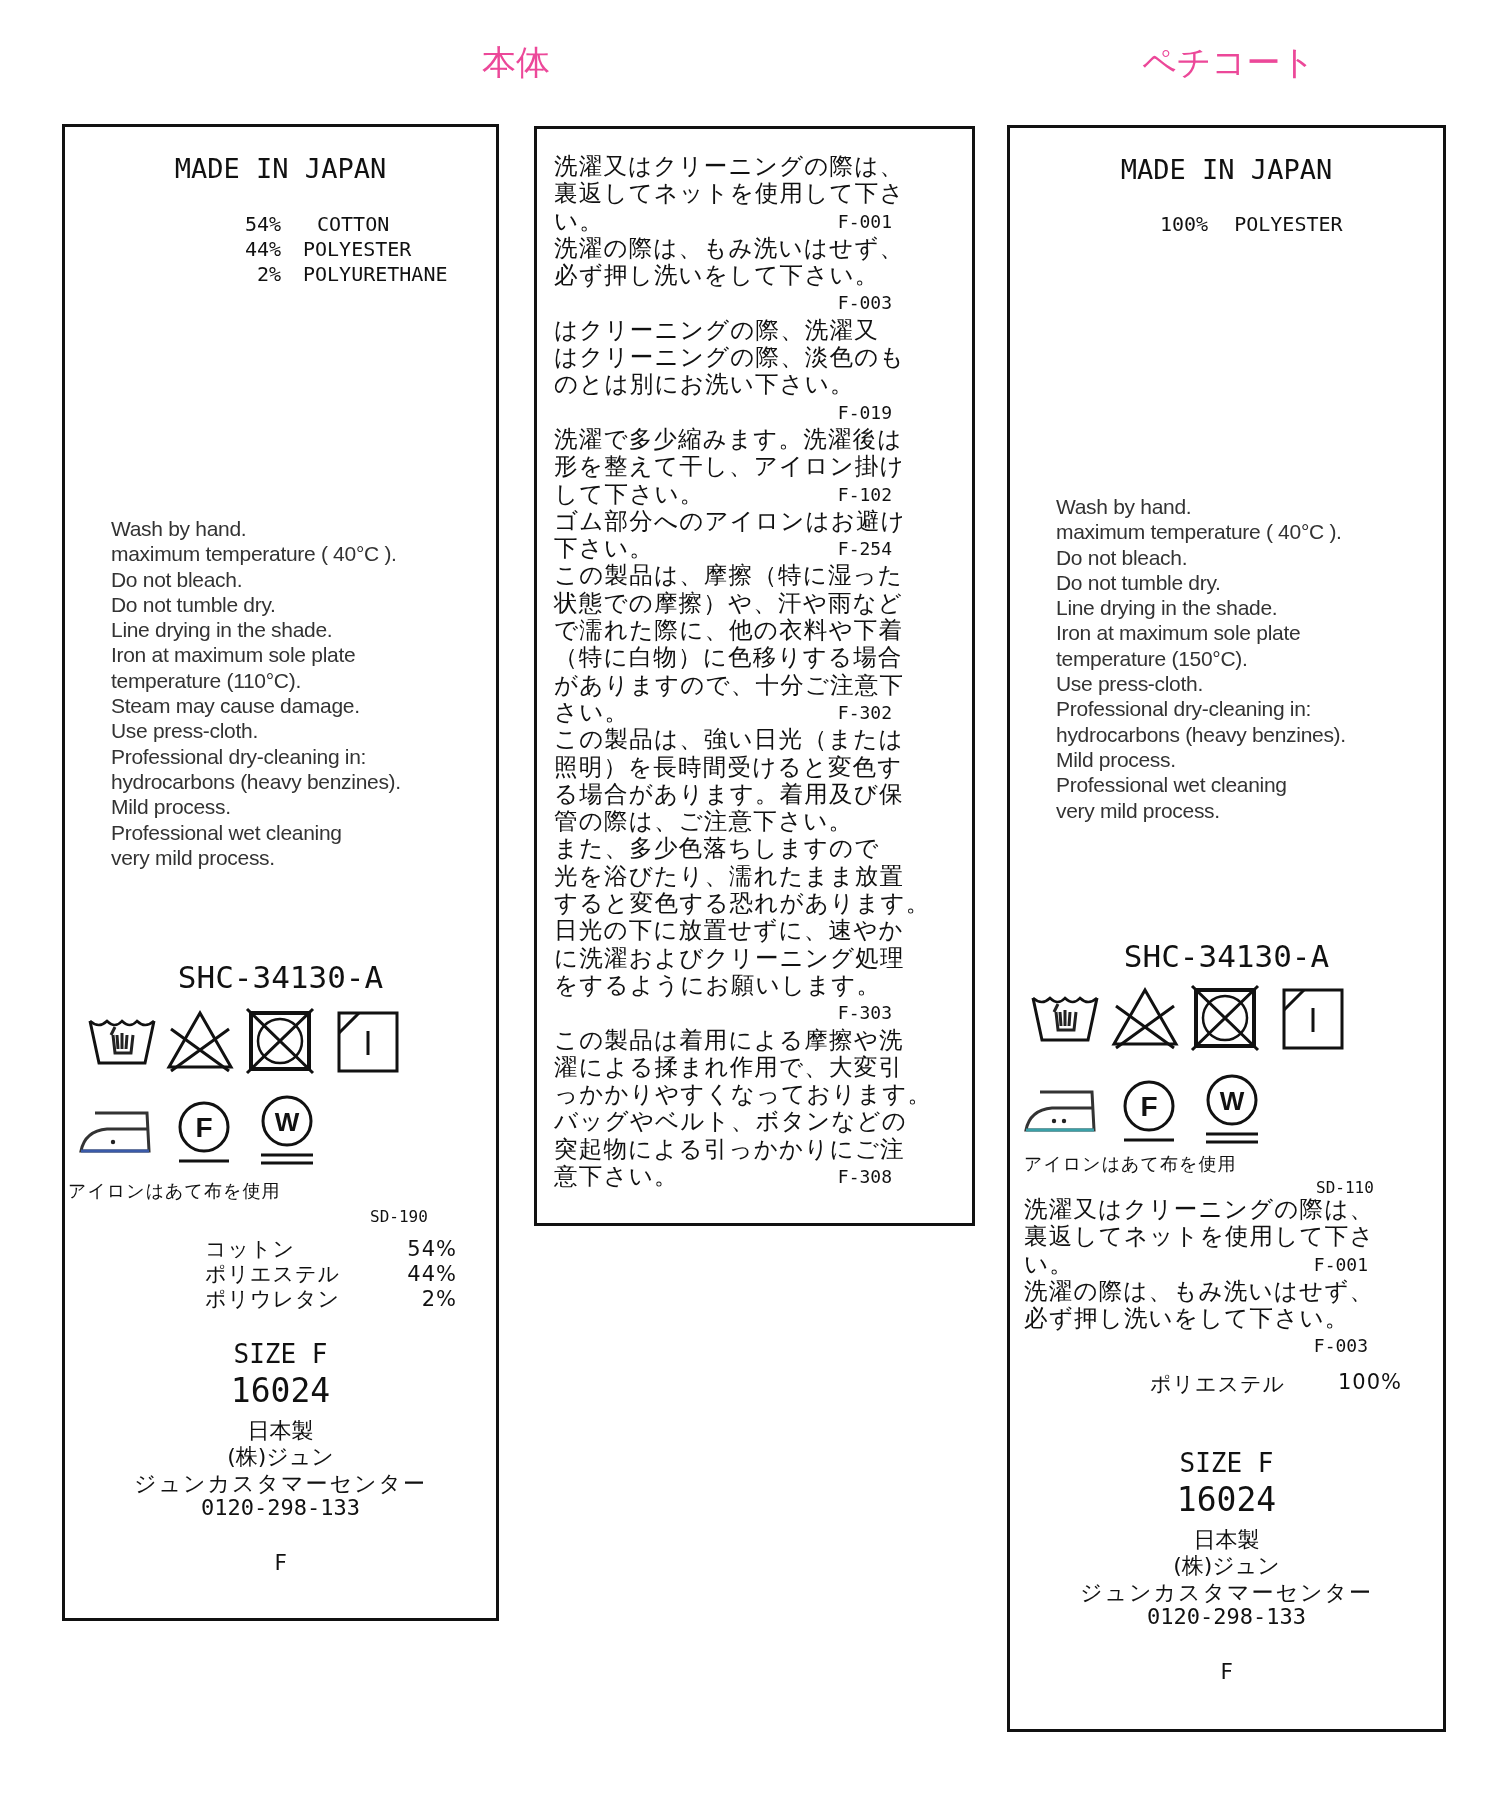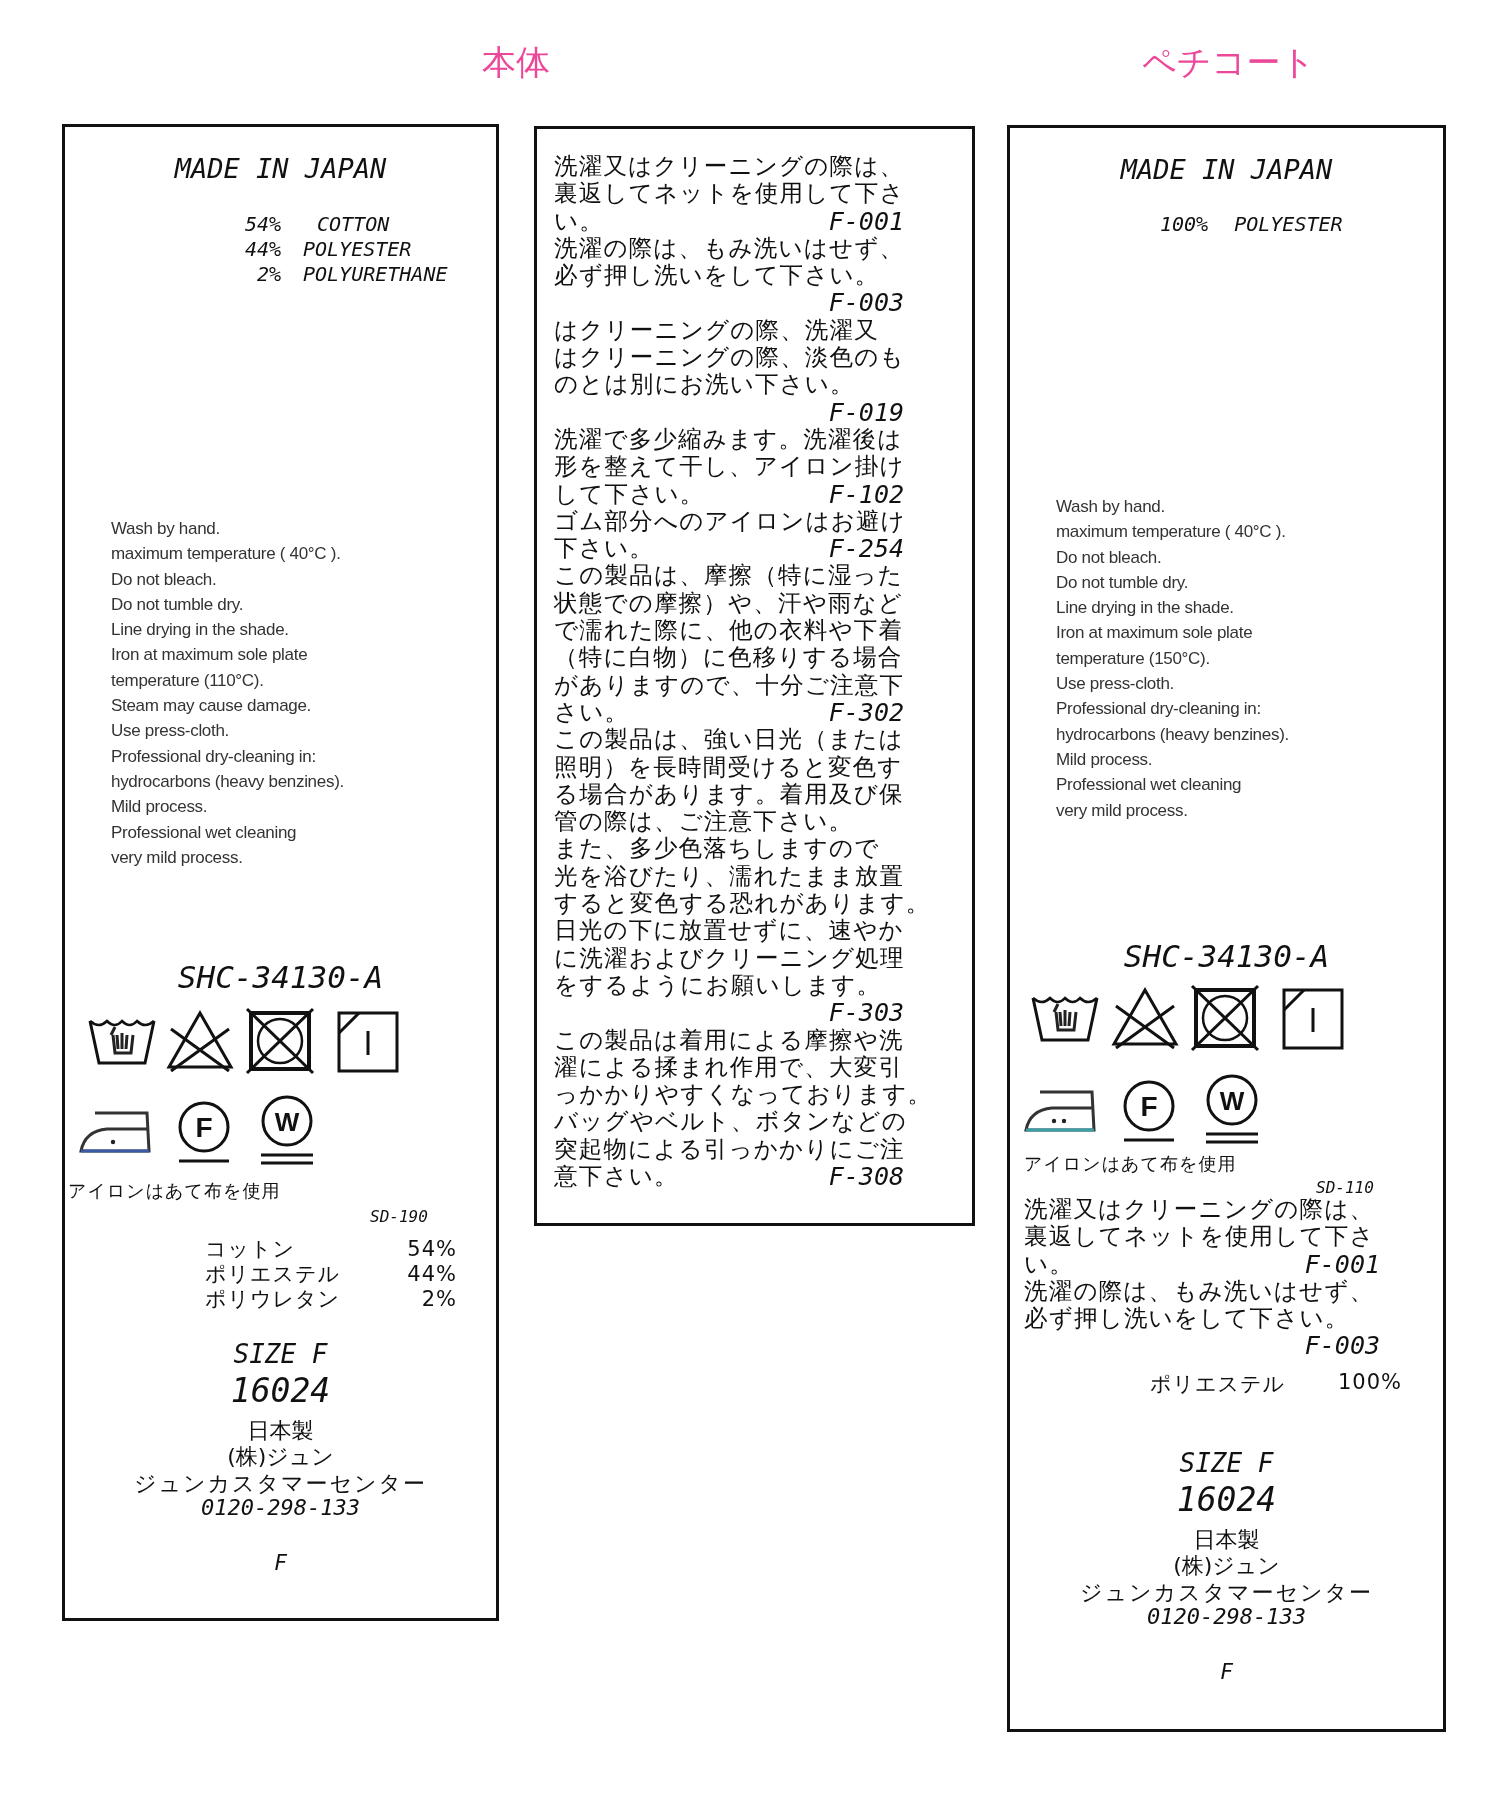--- a/index.html
+++ b/index.html
@@ -1,26 +1,26 @@
 <!DOCTYPE html>
 <html><head>
 <meta charset="utf-8">
 <style>
   html, body { margin:0; padding:0; background:#ffffff; }
   body { width:1500px; height:1800px; position:relative; overflow:hidden; color:#111; }
-  .mono { font-family: "DejaVu Sans Mono", "Liberation Mono", monospace; font-style: italic; }
+  .mono { font-family: "DejaVu Sans Mono", "Liberation Mono", monospace; }
   .title { position:absolute; top:40px; font-family:"DejaVu Sans", sans-serif; font-size:34px; color:#ec4899; }
   .label { position:absolute; border:3px solid #111; box-sizing:border-box; background:#fff; }
   .abs { position:absolute; white-space:pre; }
   .center { text-align:center; left:0; right:0; }
-  .care-en { font-family:"Liberation Sans", sans-serif; font-size:17px; line-height:25.3px; color:#333; letter-spacing:-0.3px; }
+  .care-en { font-family:"Liberation Sans", sans-serif; font-size:21px; line-height:25.3px; color:#333; letter-spacing:-0.3px; }
   .jp { font-family:"DejaVu Sans", sans-serif; }
   .notice { font-size:23.5px; line-height:27.3px; letter-spacing:1.2px; }
   .notice .line { position:relative; height:27.3px; white-space:pre; }
-  .notice .code { position:absolute; right:0; top:0; font-family:"DejaVu Sans Mono", monospace; font-size:25px; letter-spacing:0;font-style:italic; }
+  .notice .code { position:absolute; right:12px; top:0; font-family:"DejaVu Sans Mono", monospace; font-size:18px; letter-spacing:0; }
   .sym { position:absolute; }
 </style>
 </head>
 <body>
 
 <div class="title" style="left:482px;">本体</div>
 <div class="title" style="left:1142px;">ペチコート</div>
 
 <div class="label" style="left:62px; top:124px; width:437px; height:1497px;">
 

